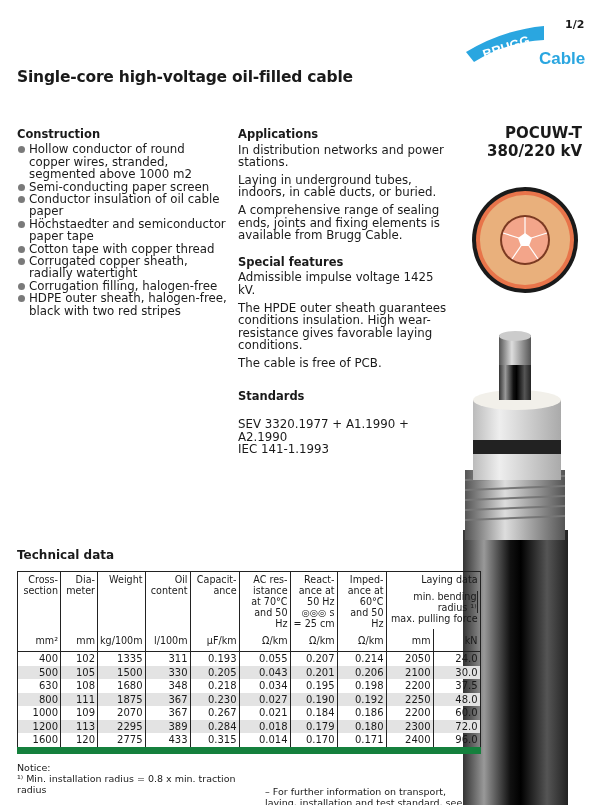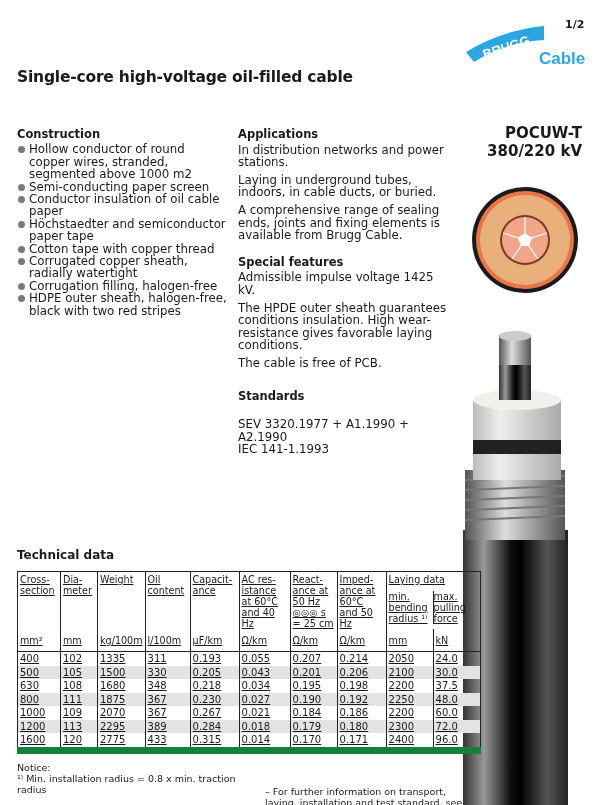--- a/index.html
+++ b/index.html
@@ -11,21 +11,21 @@
   .h{font-weight:bold;font-size:11.5px;margin:0 0 3px 0;}
   .col1{left:17px;top:128px;width:210px;font-size:11.8px;line-height:12.4px;}
   .col1 ul{list-style:none;margin:0;padding:0;}
   .col1 li{position:relative;padding-left:12px;margin:0;}
   .col1 li::before{content:"";position:absolute;left:1px;top:3px;width:7px;height:7px;border-radius:50%;background:#7a7a7a;}
   .col2{left:238px;top:128px;width:215px;font-size:11.8px;line-height:12.6px;}
   .col2 p{margin:0 0 5px 0;}
   .col2 .sec{margin-bottom:12px;}
   .prod{left:462px;top:124px;width:120px;text-align:right;font-weight:bold;font-size:15px;line-height:18px;}
   .tech-title{left:17px;top:548px;font-size:12px;font-weight:bold;}
-  table.td{position:absolute;left:17px;top:571px;border-collapse:collapse;font-size:9.6px;text-align:left;text-decoration:underline;}
+  table.td{position:absolute;left:17px;top:571px;border-collapse:collapse;font-size:9.6px;text-align:right;}
   table.td th,table.td td{border-left:1px solid #222;border-right:1px solid #222;padding:0 2px;}
   table.td thead tr.top th{border-top:1px solid #222;vertical-align:top;font-weight:normal;line-height:11px;padding-top:2px;}
   table.td thead tr.units th{font-weight:normal;height:22px;vertical-align:middle;border-bottom:1px solid #222;}
   table.td tbody td{height:13.5px;line-height:13.5px;font-size:10px;}
   table.td tbody tr:nth-child(even) td{background:#e3e3e3;}
   table.td tbody tr:last-child td{border-bottom:7px solid #15803d;}
   .notice{left:17px;top:762px;font-size:9.5px;line-height:11px;width:230px;}
   .notice2{left:265px;top:786px;font-size:9.5px;line-height:11px;width:200px;}
   .cable{left:455px;top:330px;width:145px;height:475px;}
   .cross{left:470px;top:185px;width:110px;height:110px;}
@@ -139,26 +139,26 @@
 <div class="abs tech-title">Technical data</div>
 
 <table class="td">
   <thead>
     <tr class="top">
       <th rowspan="1" style="width:38px">Cross-section</th>
       <th style="width:32px">Dia-meter</th>
       <th style="width:42px">Weight</th>
       <th style="width:40px">Oil content</th>
       <th style="width:44px">Capacit-ance</th>
-      <th style="width:46px">AC res-istance at 60°C and 40 Hz</th>
+      <th style="width:46px">AC res-istance at 70°C and 50 Hz</th>
       <th style="width:42px">React-ance at 50 Hz ◎◎◎ s = 25 cm</th>
       <th style="width:44px">Imped-ance at 60°C and 50 Hz</th>
       <th colspan="2" style="width:84px">
         <div>Laying data</div>
-        <div style="display:flex;margin-top:6px;">
+        <div style="display:flex;margin-top:6px;flex-direction:column;">
           <div style="flex:1;border-right:1px solid #222;">min. bending radius ¹⁾</div>
           <div style="flex:1;">max. pulling force</div>
         </div>
       </th>
     </tr>
     <tr class="units">
       <th>mm²</th>
       <th>mm</th>
       <th>kg/100m</th>
       <th>l/100m</th>

